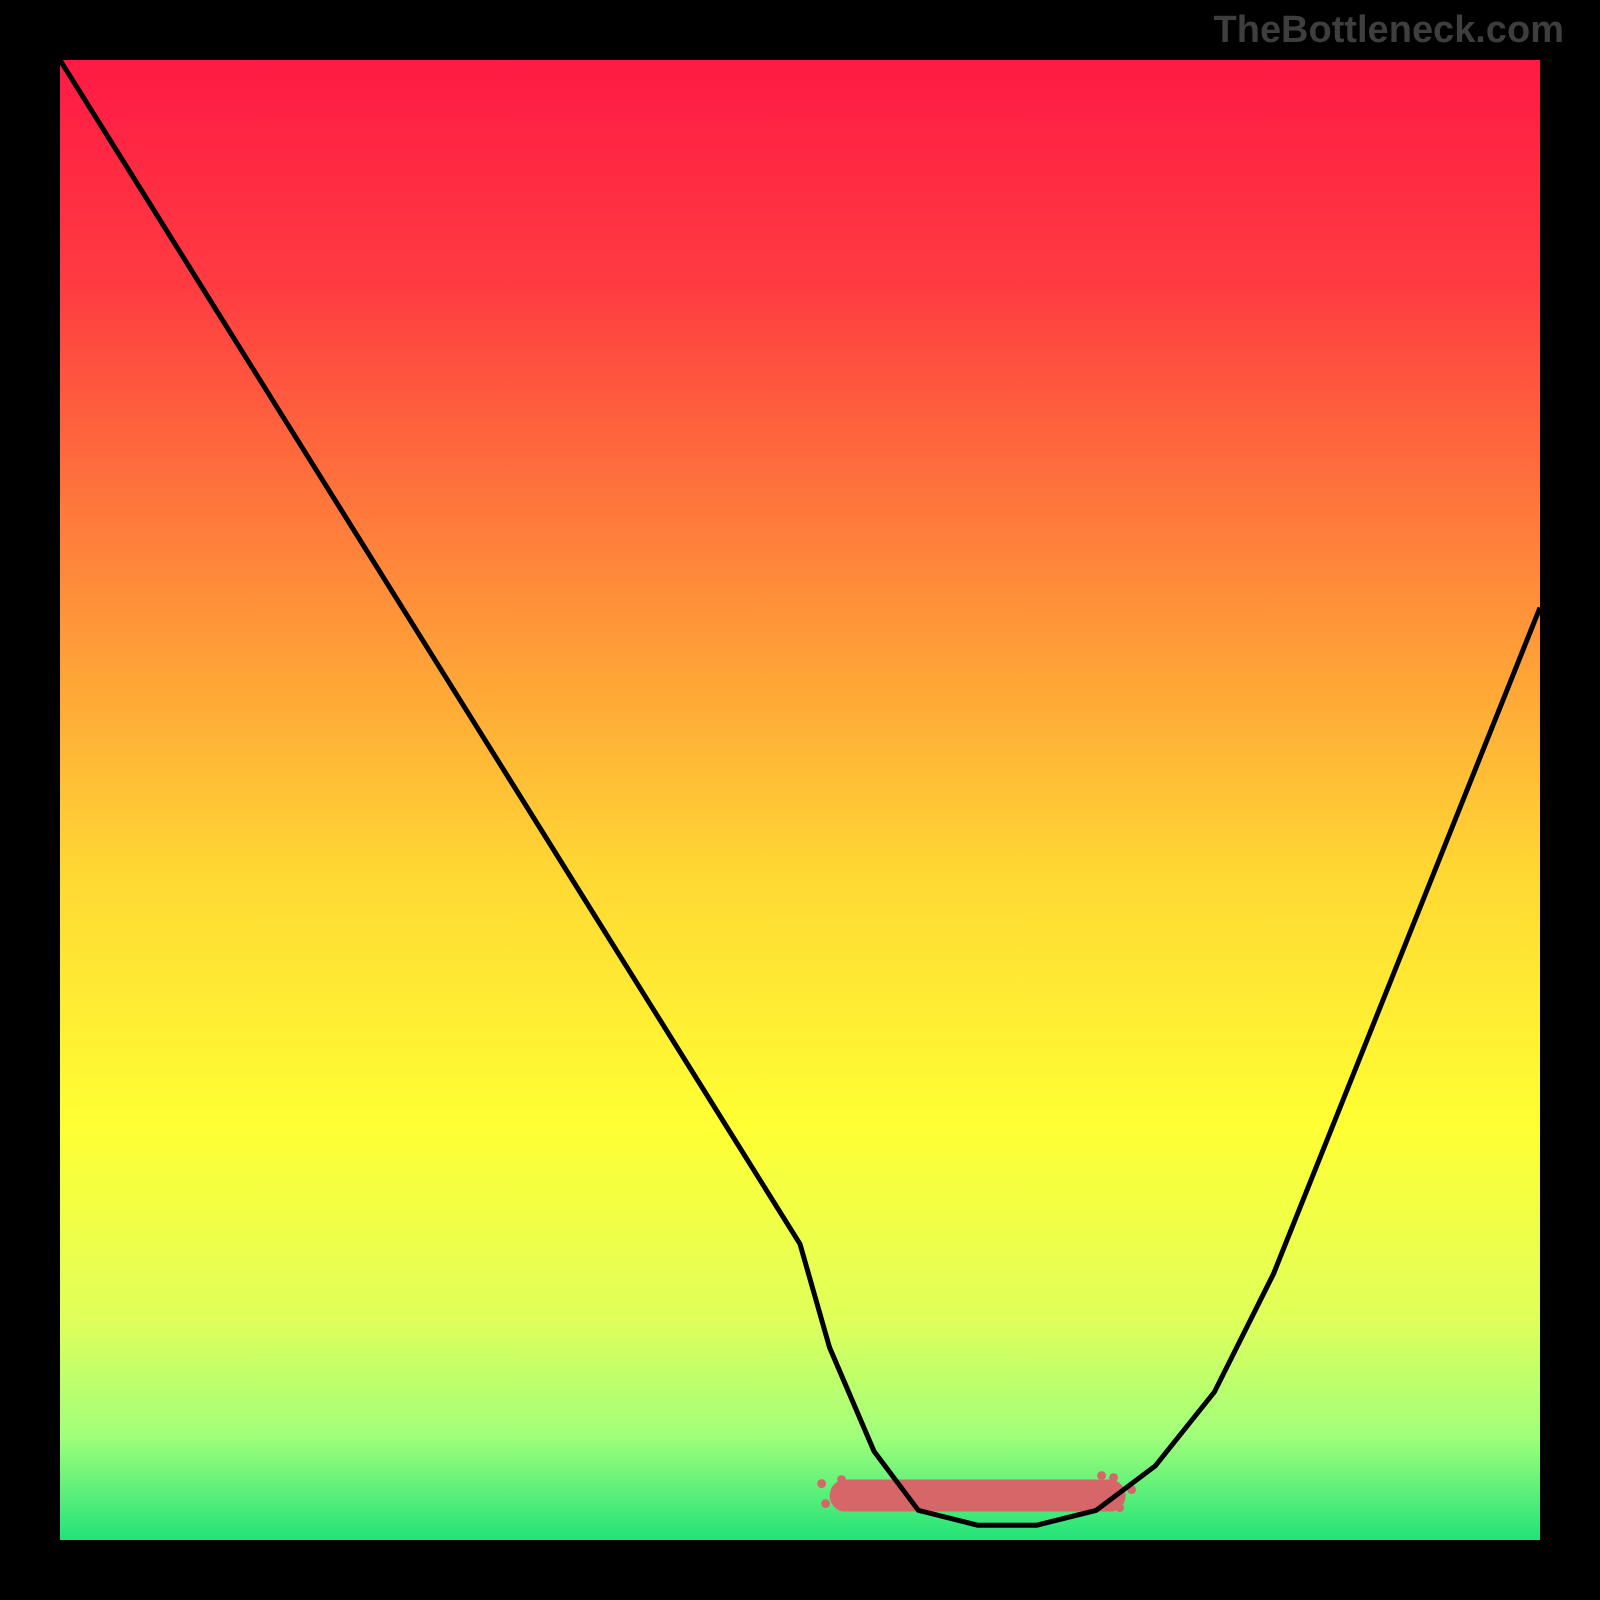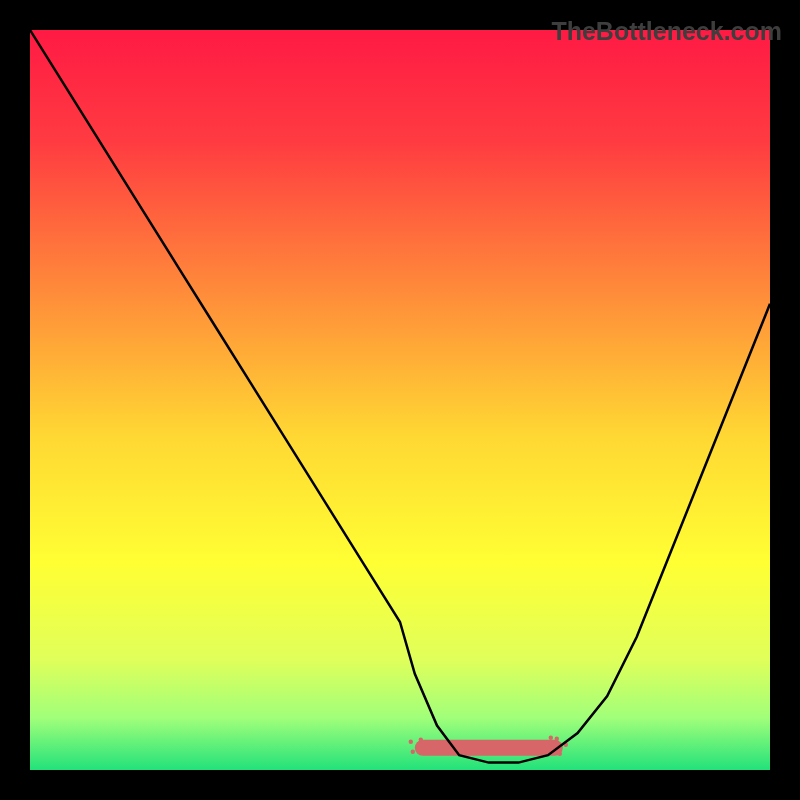--- a/index.html
+++ b/index.html
@@ -6,24 +6,24 @@
     margin: 0;
     padding: 0;
     width: 800px;
     height: 800px;
     background: #000;
     position: relative;
     font-family: Arial, sans-serif;
   }
   .watermark {
     position: absolute;
-    top: 17px;
+    top: 5px;
     right: 18px;
     color: #3e3e3e;
-    font-size: 25px;
+    font-size: 19px;
     font-weight: bold;
     z-index: 10;
   }
   .plot-area {
     position: absolute;
     left: 30px;
     top: 30px;
     width: 740px;
     height: 740px;
   }

